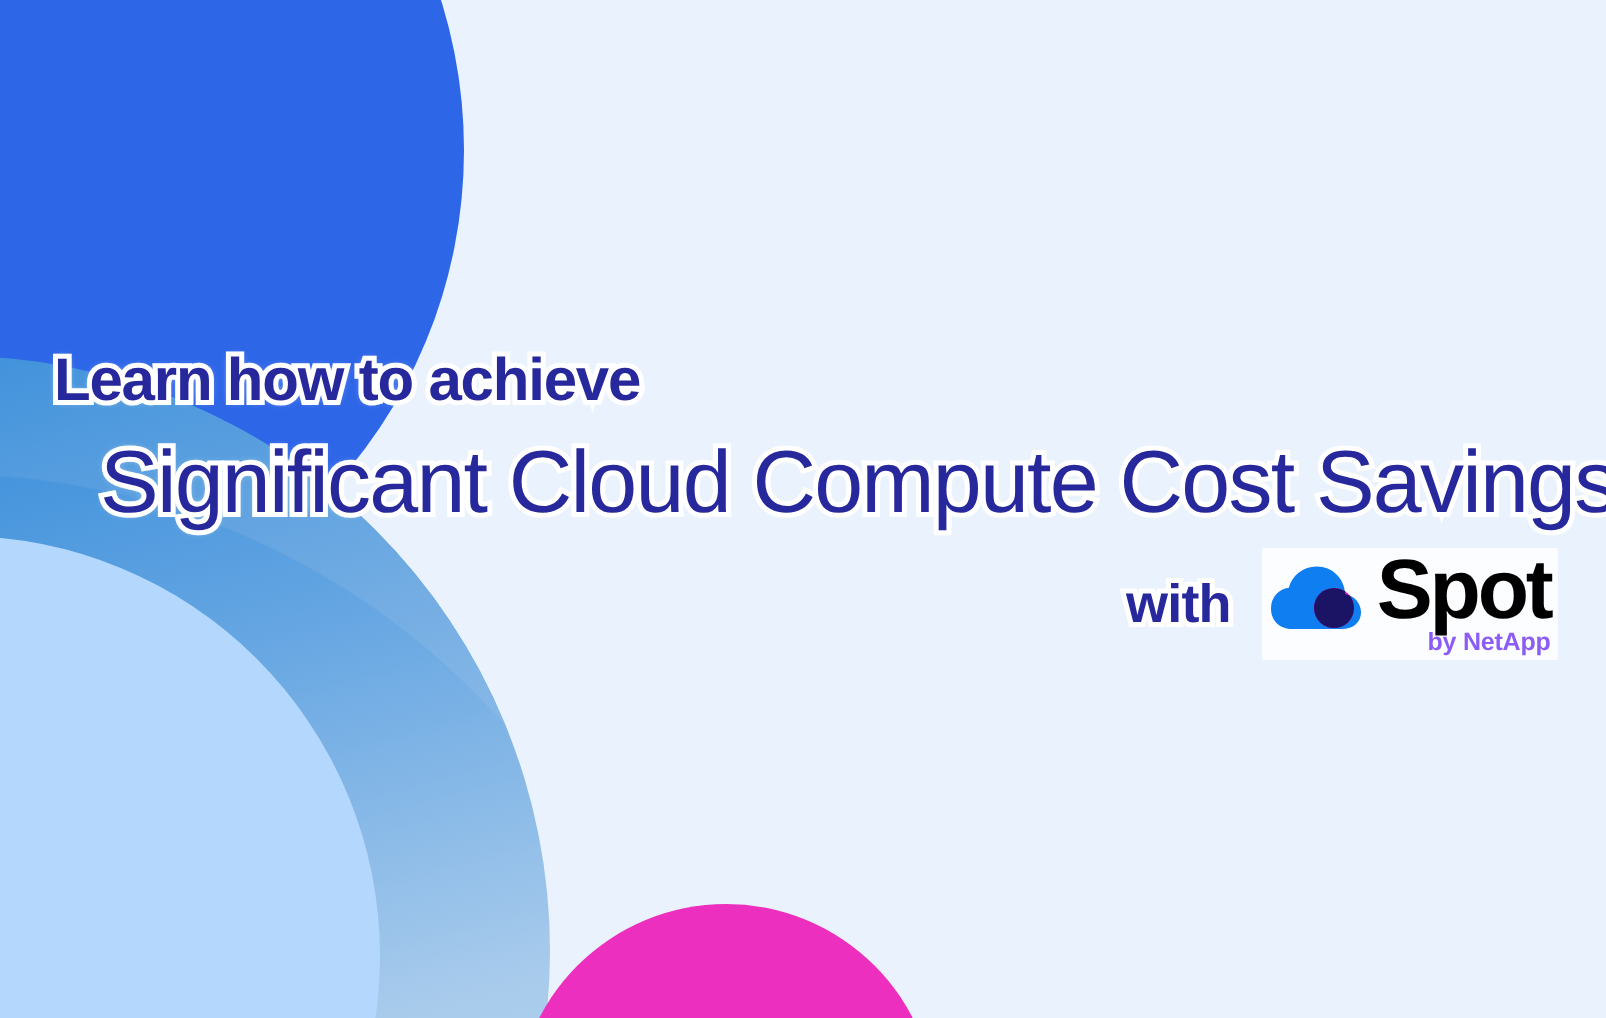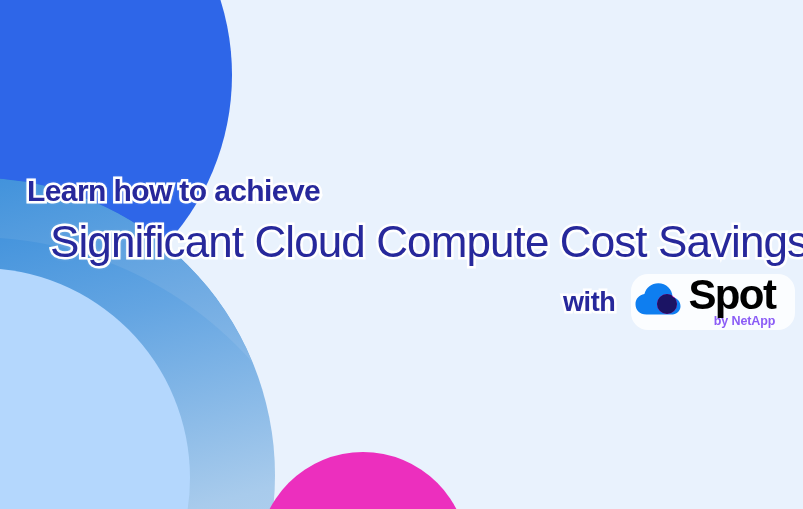--- a/index.html
+++ b/index.html
@@ -154,22 +154,22 @@
     font-weight: bold;
     line-height: 1;
     letter-spacing: -0.4px;
   }
 
   #spot-logo {
     display: flex;
     align-items: flex-start;
     gap: 7px;
     background: rgba(255,255,255,0.82);
-    border-radius: 17px;
-    padding: 3px 20px 2px 4px;
+    border-radius: 1px;
+    padding: 3px 4px 2px 4px;
   }
 
   #spot-mark {
     width: 46px;
     height: 40px;
     flex: 0 0 auto;
     margin-top: 3px;
   }
 
   #spot-words {

